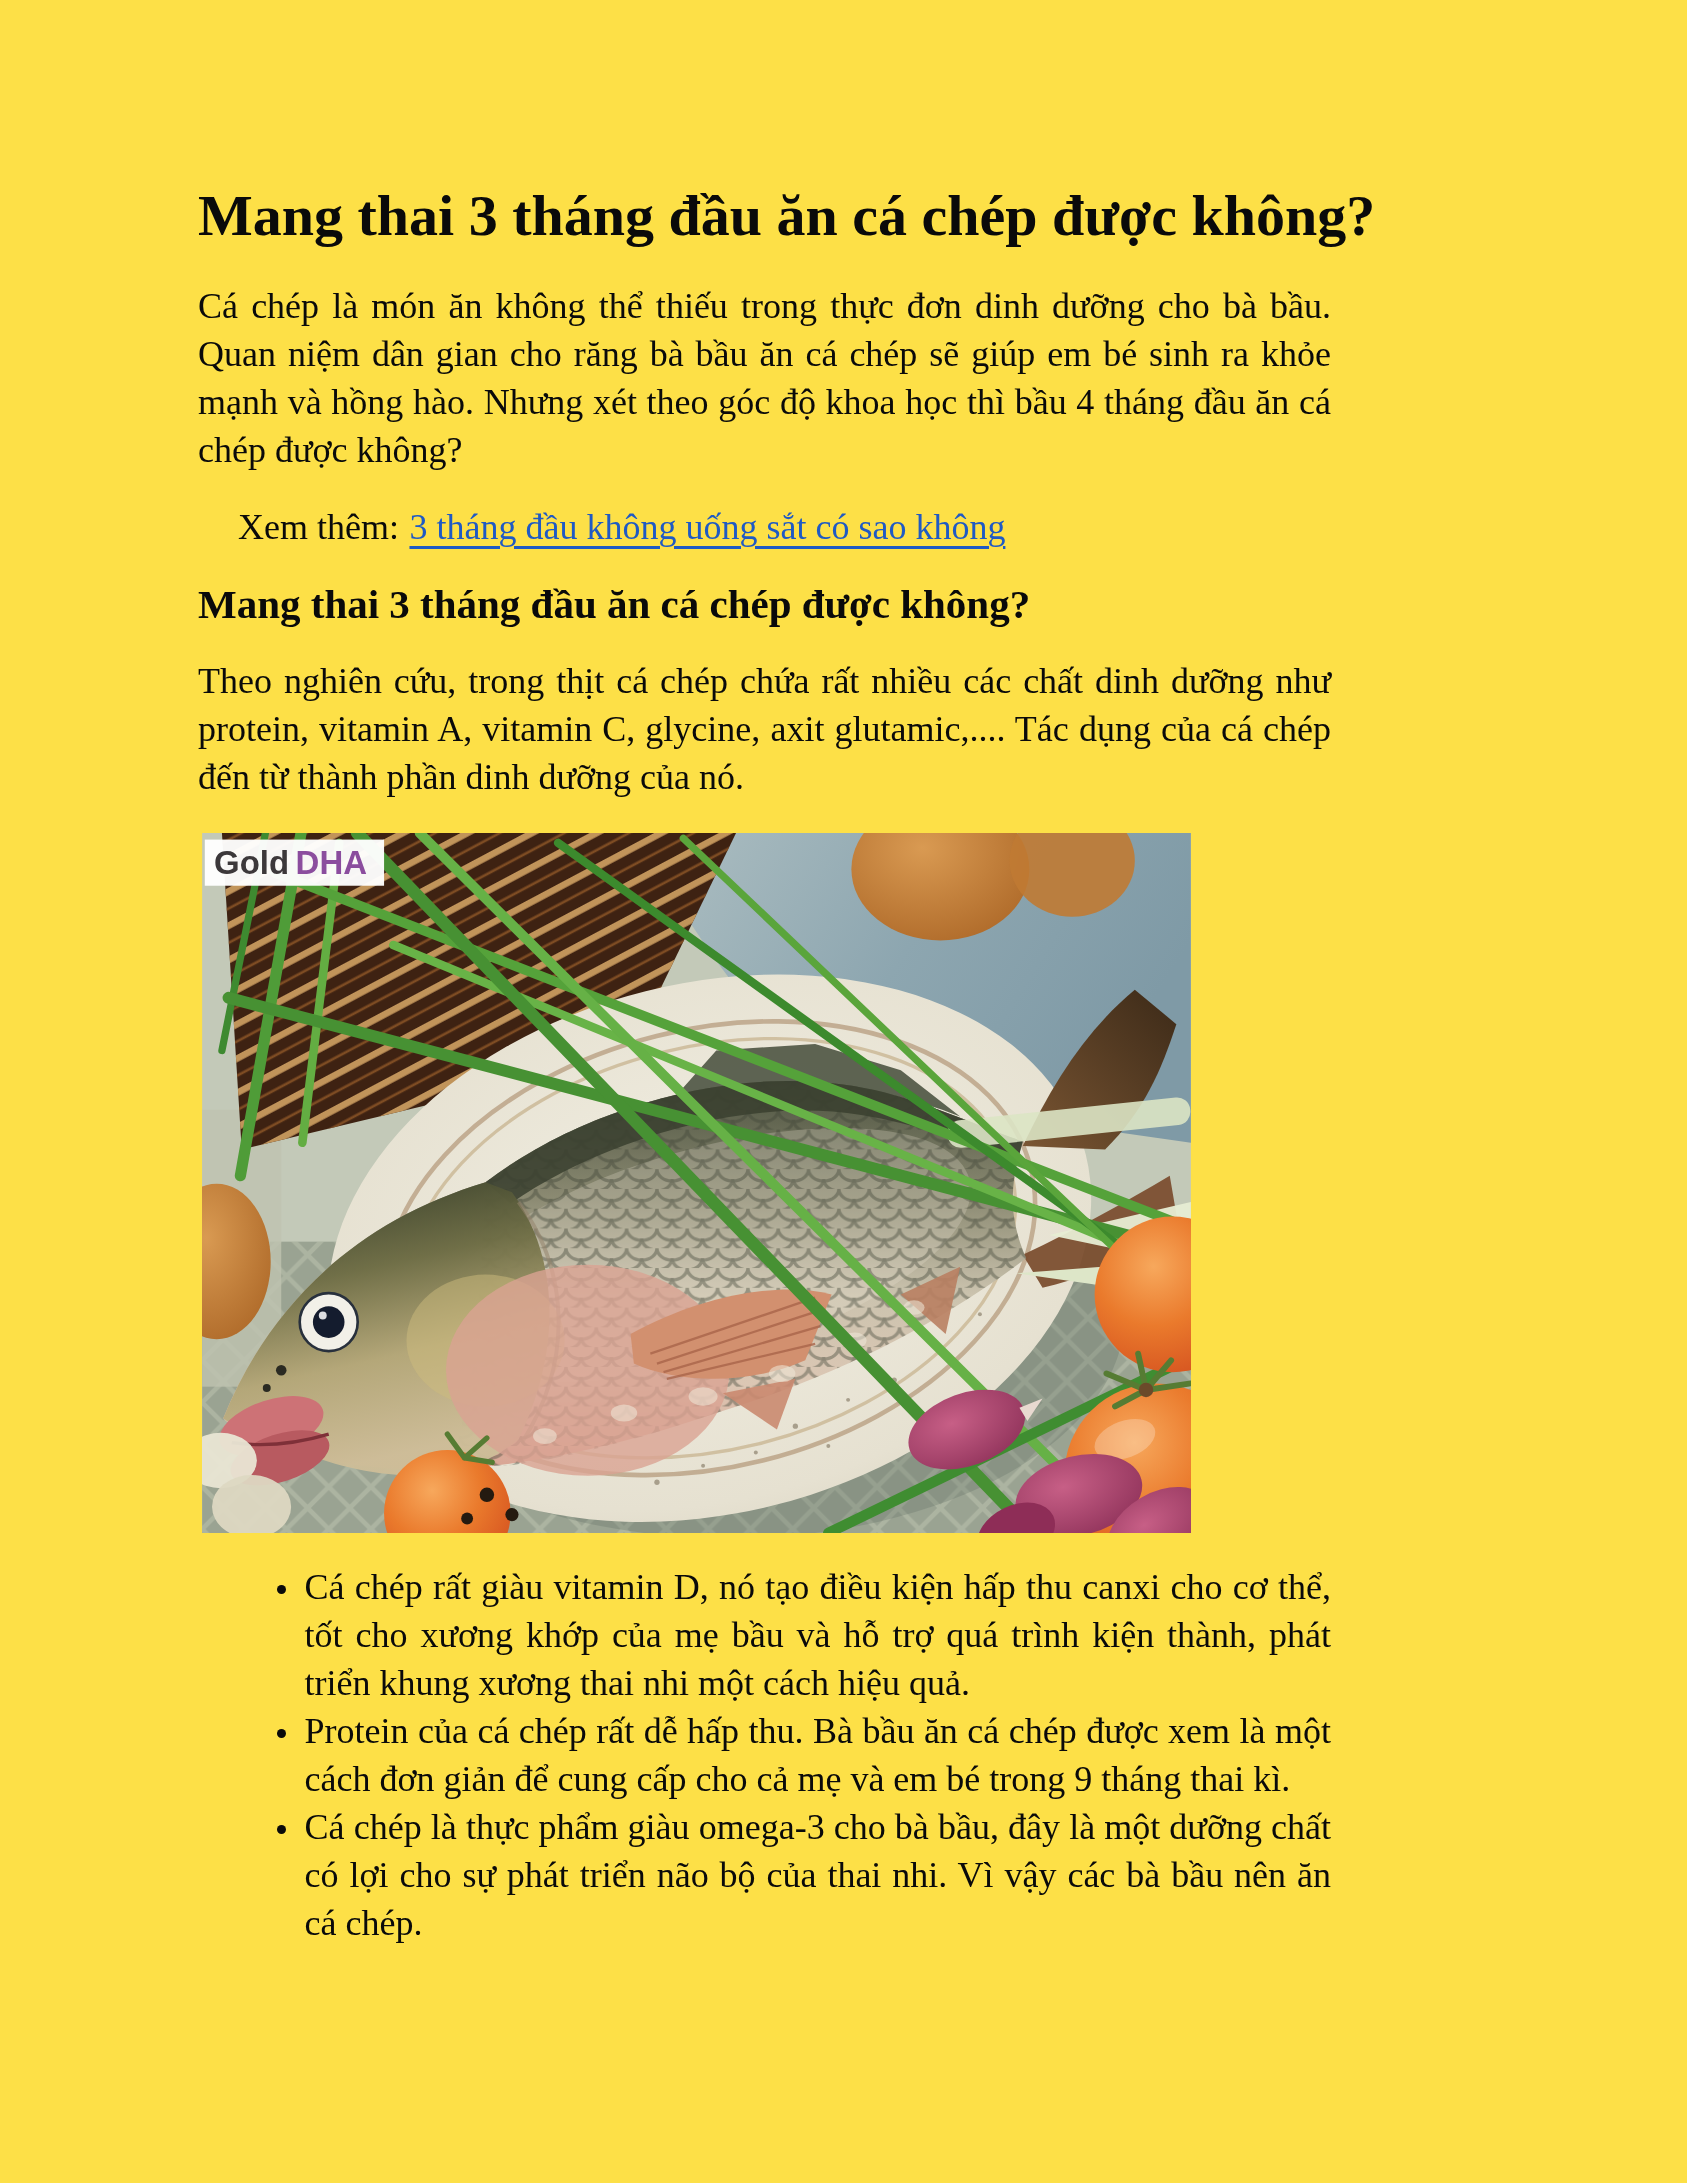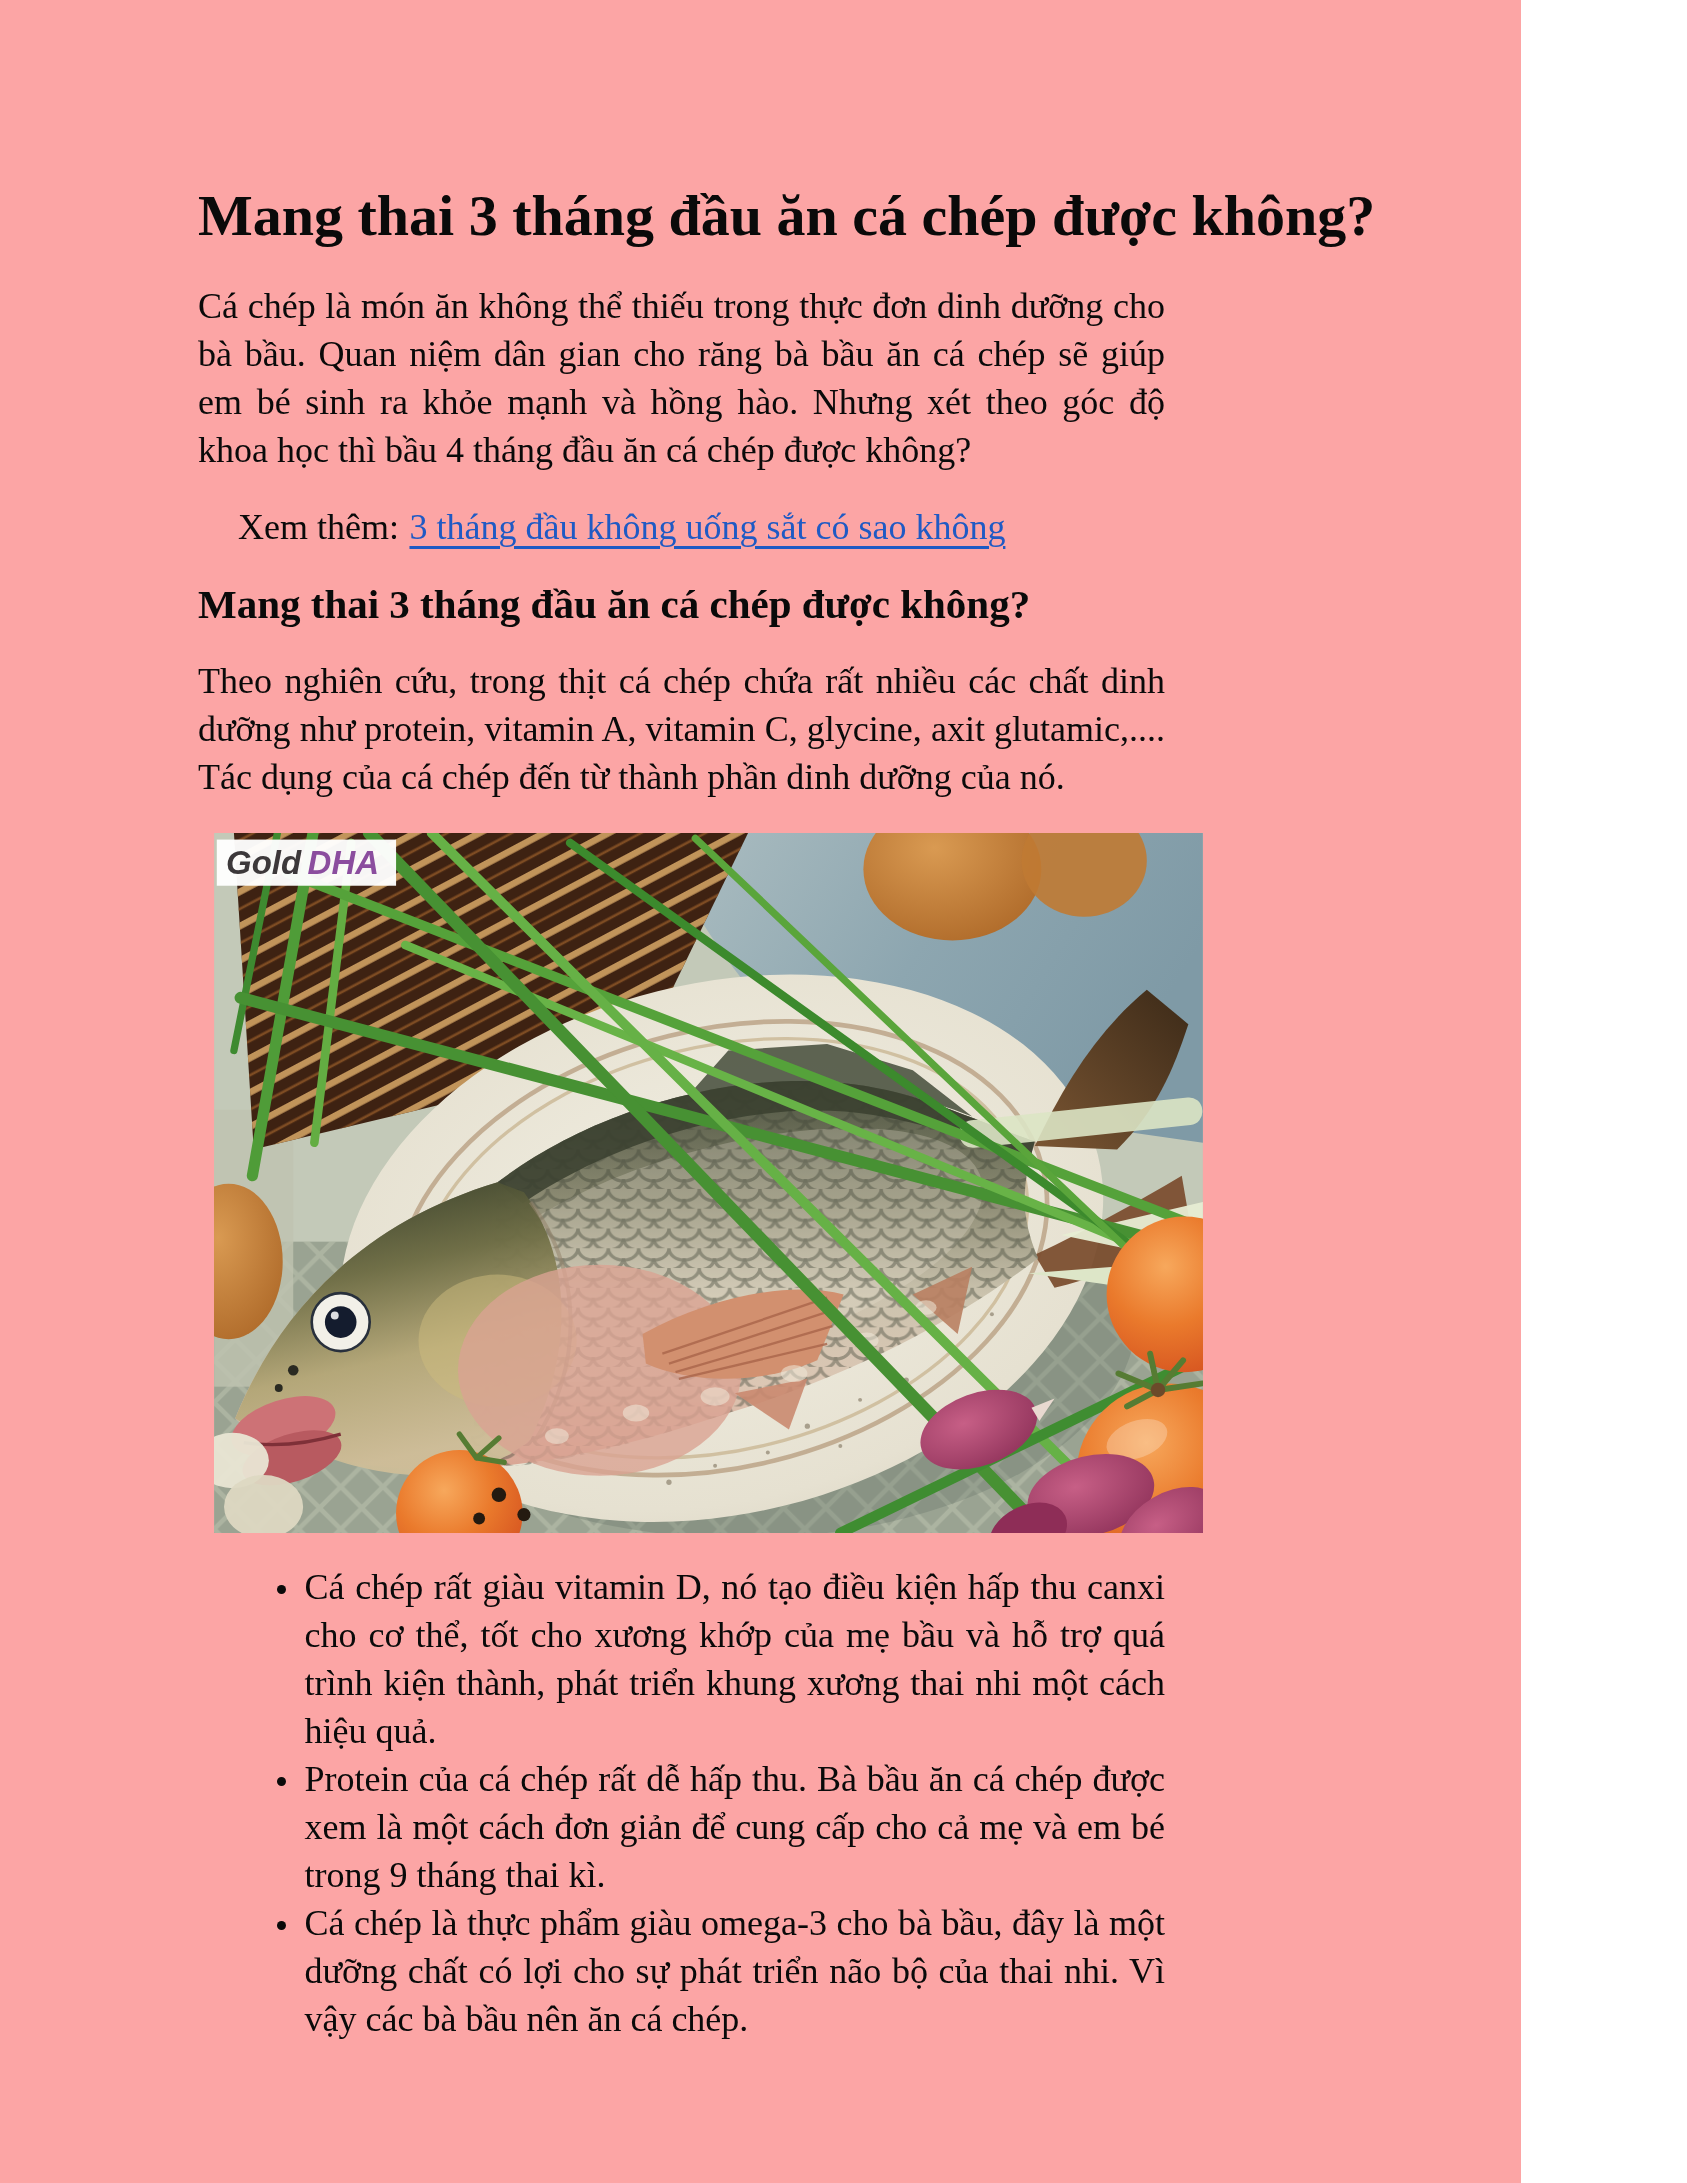--- a/index.html
+++ b/index.html
@@ -9,24 +9,24 @@
   }
   body {
     width: 1687px;
     height: 2183px;
     overflow: hidden;
     font-family: "Liberation Serif", "DejaVu Serif", serif;
     color: #0a0a0a;
   }
   .page {
     box-sizing: border-box;
-    width: 1521px;
+    width: 1687px;
     height: 2183px;
     padding: 183px 356px 0 198px;
-    background: #fca5a5;
+    background: #fde047;
   }
   h1.title {
     font-size: 58px;
     line-height: 1.15;
     font-weight: bold;
     margin: 0 0 32px 0;
     white-space: nowrap;
   }
   p.body {
     font-size: 36px;
@@ -50,24 +50,23 @@
   }
   h2.subhead {
     font-size: 41px;
     line-height: 1.2;
     font-weight: bold;
     margin: 0 0 28px 0;
     white-space: nowrap;
   }
   p.body.last { margin-bottom: 32px; }
   figure.photo {
-    margin: 16px;
+    margin: 4px;
     width: 989px;
     height: 700px;
-    font-style: italic;
   }
   figure.photo svg { display: block; }
   ul.bullets {
     margin: 30px 0 0 0;
     padding: 0 0 0 104px;
     list-style: disc outside;
   }
   ul.bullets li {
     font-size: 36px;
     line-height: 48px;

